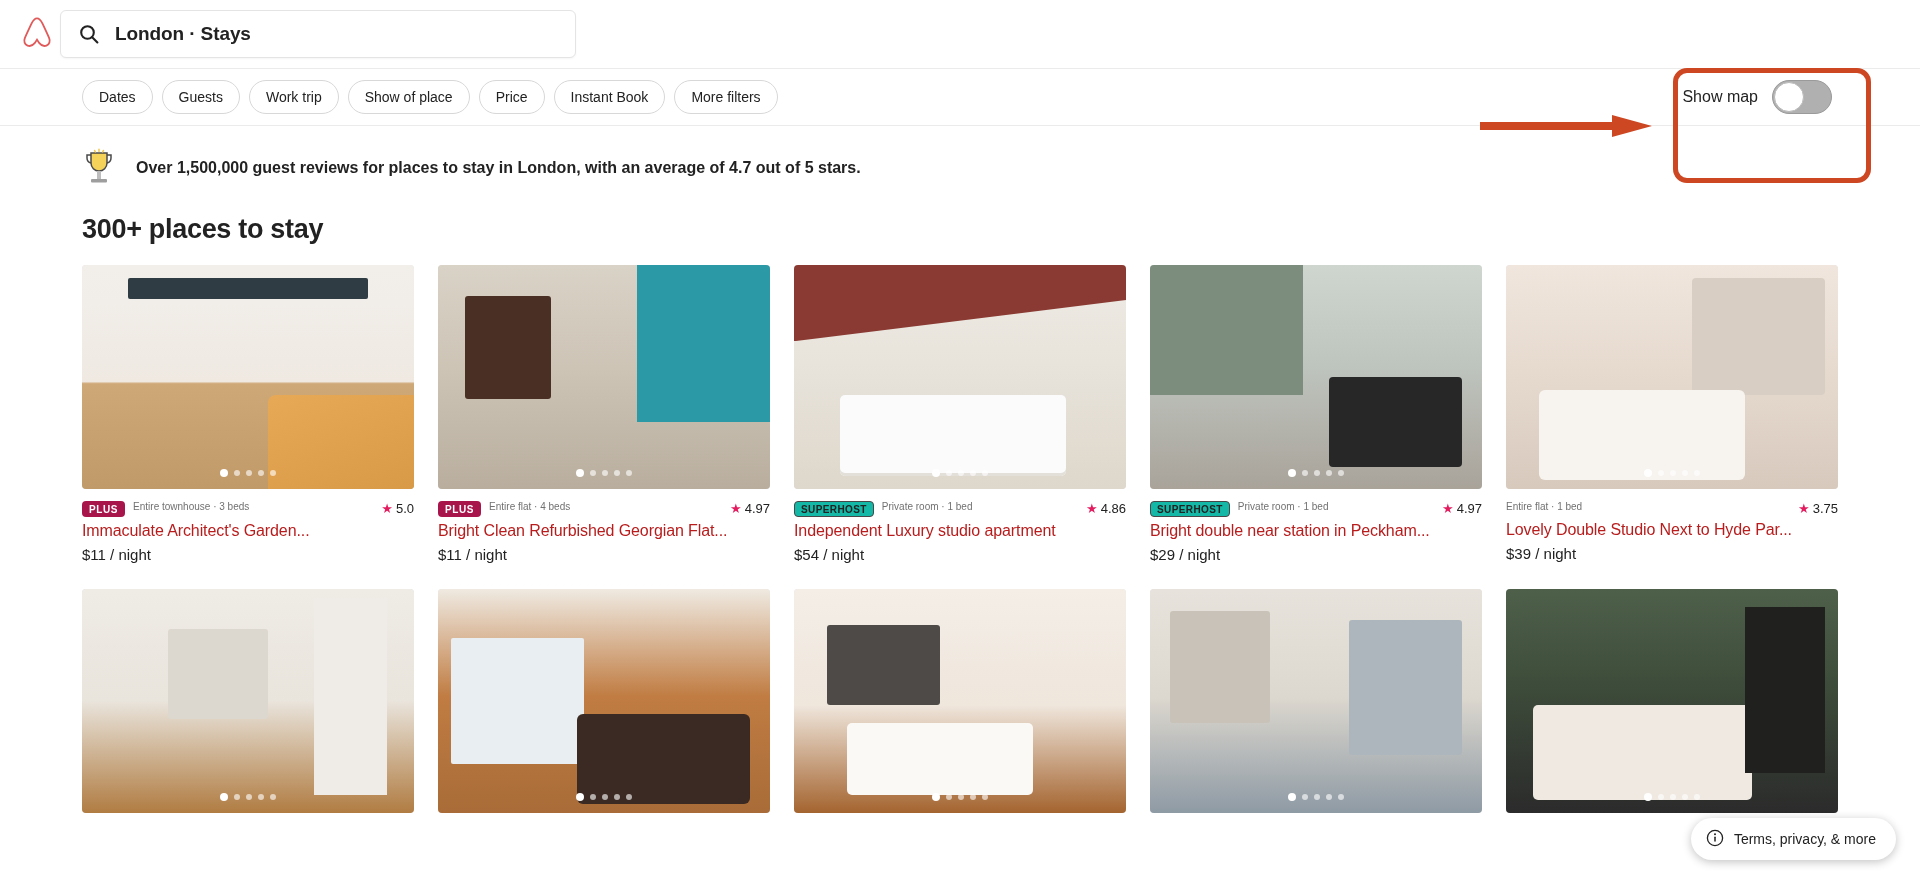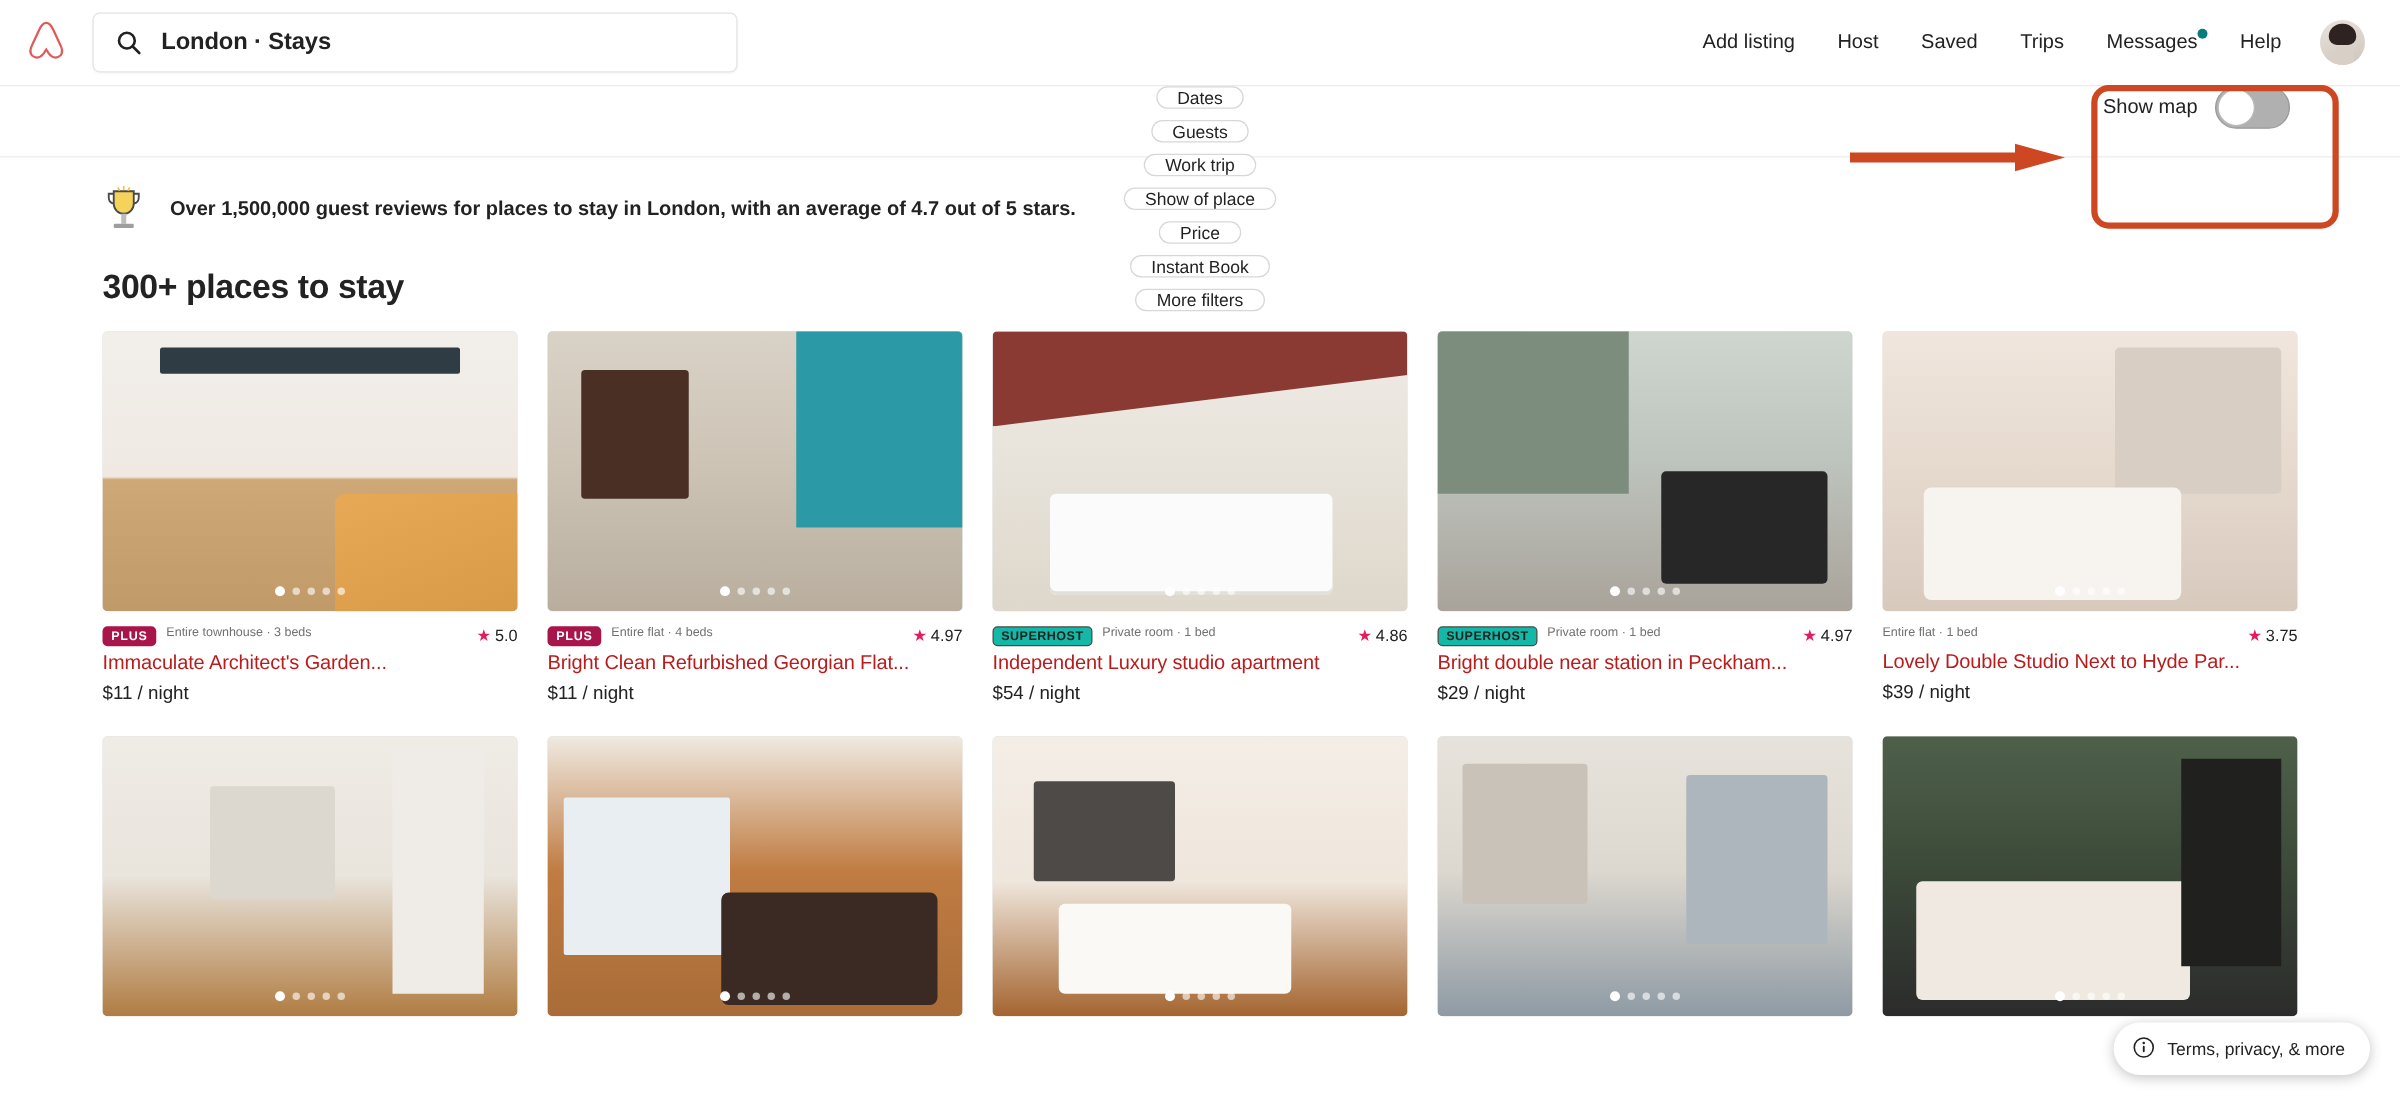--- a/index.html
+++ b/index.html
@@ -18,21 +18,20 @@
     align-items: center;
     padding: 0 28px 0 14px;
     background: #fff;
     position: relative;
     z-index: 5;
   }
   .logo { width: 46px; height: 46px; flex: 0 0 46px; display: flex; align-items: center; justify-content: center; }
   .searchbar {
     flex: 0 0 516px;
     height: 48px;
-    margin-left: 14px;
     border: 1px solid #e4e4e4;
     border-radius: 6px;
     background: #fff;
     display: flex;
     align-items: center;
     padding: 0 18px;
     box-shadow: 0 1px 2px rgba(0,0,0,0.04);
   }
   .search-icon { width: 20px; height: 20px; flex: 0 0 20px; margin-right: 16px; }
   .search-text { font-size: 19px; font-weight: 700; color: #222; letter-spacing: -0.1px; }
@@ -85,21 +84,20 @@
   .filterbar {
     height: 58px;
     display: flex;
     align-items: center;
     padding: 0 82px;
     border-top: 1px solid #ebebeb;
     border-bottom: 1px solid #ebebeb;
     gap: 9px;
     position: relative;
     background: #fff;
-    flex-direction: column;
   }
   .pill {
     height: 34px;
     border: 1px solid #d8d8d8;
     border-radius: 18px;
     padding: 0 16px;
     display: flex;
     align-items: center;
     font-size: 14px;
     color: #222;
@@ -320,32 +318,20 @@
   <div class="searchbar">
     <span class="search-icon">
       <svg width="20" height="20" viewBox="0 0 20 20" fill="none" aria-hidden="true">
         <circle cx="8.5" cy="8.5" r="6.3" stroke="#222" stroke-width="2.1"></circle>
         <line x1="13.2" y1="13.2" x2="18.4" y2="18.4" stroke="#222" stroke-width="2.1" stroke-linecap="round"></line>
       </svg>
     </span>
     <span class="search-text">London · Stays</span>
   </div>
 
-  <div class="nav">
-    <div class="nav-item"><span>Add listing</span></div>
-    <div class="nav-item"><span>Host</span></div>
-    <div class="nav-item"><span>Saved</span></div>
-    <div class="nav-item"><span>Trips</span></div>
-    <div class="nav-item">
-      <span>Messages</span>
-      <span class="msg-dot"></span>
-    </div>
-    <div class="nav-item"><span>Help</span></div>
-    <div class="avatar"></div>
-  </div>
 </div>
 
 <div class="filterbar">
   <div class="pill">
       <span>Dates</span>
     </div>
   <div class="pill">
       <span>Guests</span>
     </div>
   <div class="pill">

